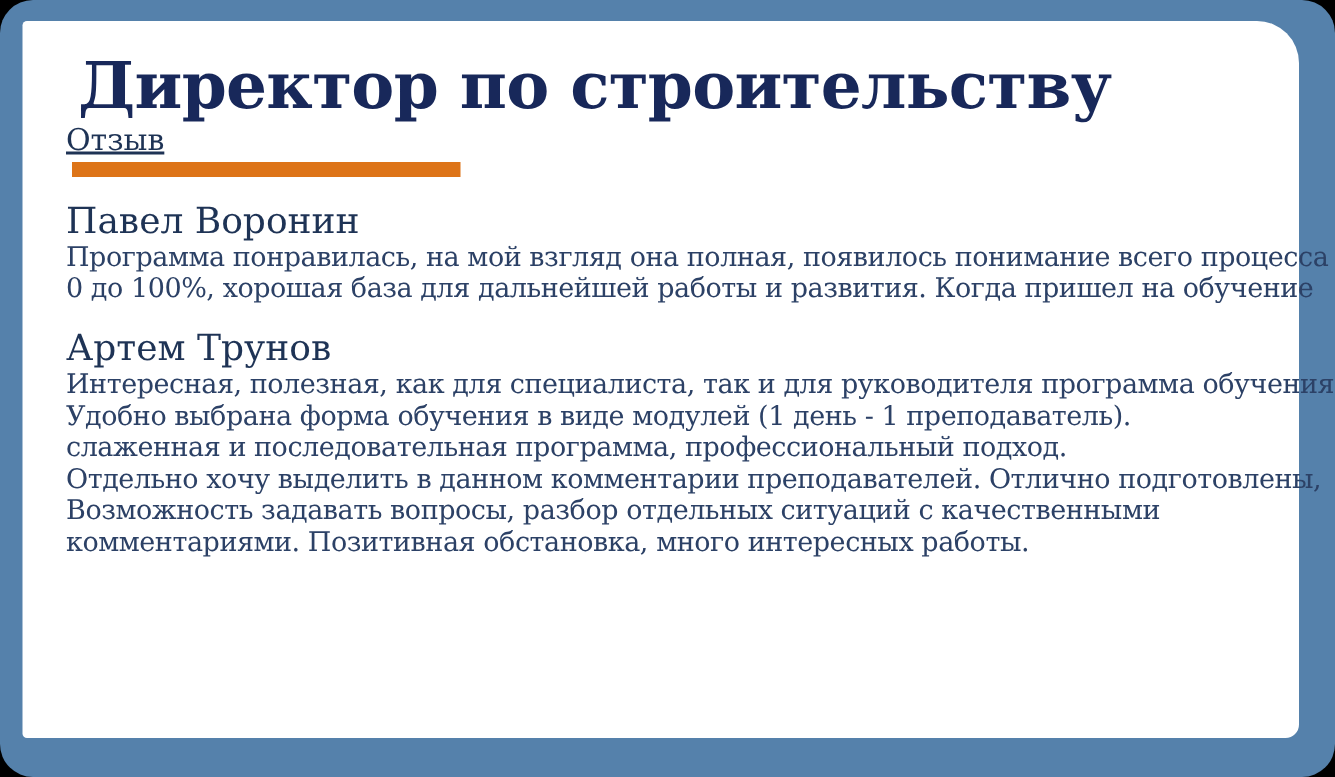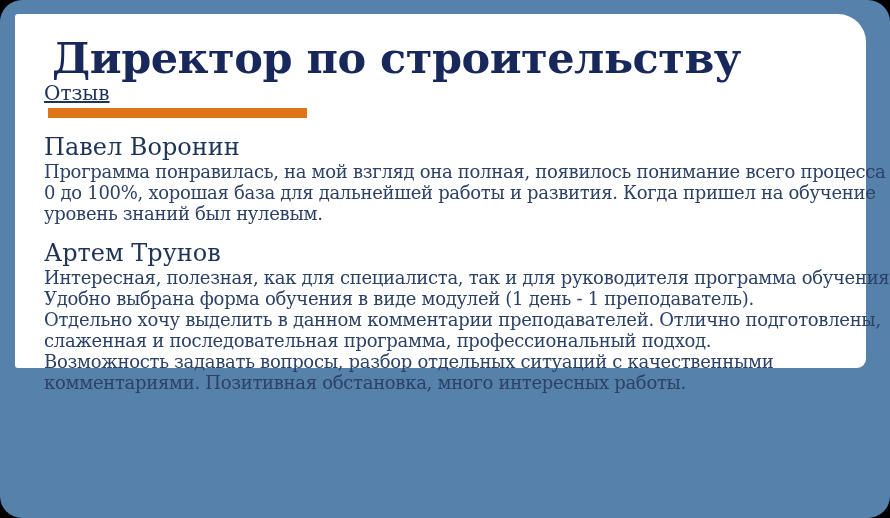--- a/index.html
+++ b/index.html
@@ -21,21 +21,21 @@
   .slide-frame{
     position:absolute;
     left:0;top:0;
     width:890px;height:518px;
     background:var(--frame);
     border-radius:22px;
   }
   .paper{
     position:absolute;
     left:15px;top:14px;
-    width:851px;height:354px;
+    width:851px;height:478px;
     box-sizing:border-box;
     background:var(--paper);
     border-radius:3px 28px 9px 3px;
     padding:20px 26px 0 29px;
   }
   .page-title{
     margin:0 0 0 8px;
     font-size:43px;
     line-height:48px;
     font-weight:bold;
@@ -83,30 +83,29 @@
 
     <div class="subtitle">Отзыв</div>
 
     <div class="accent-bar"></div>
 
     <section class="review">
       <h2 class="review-author">Павел Воронин</h2>
       <div class="review-lines">
           <div class="body-line">Программа понравилась, на мой взгляд она полная, появилось понимание всего процесса от</div>
           <div class="body-line">0 до 100%, хорошая база для дальнейшей работы и развития. Когда пришел на обучение</div>
-          <div class="body-line">уровень знаний был нулевым.</div>
         </div>
     </section>
 
     <section class="review">
       <h2 class="review-author">Артем Трунов</h2>
       <div class="review-lines">
           <div class="body-line">Интересная, полезная, как для специалиста, так и для руководителя программа обучения, с</div>
           <div class="body-line">Удобно выбрана форма обучения в виде модулей (1 день - 1 преподаватель).</div>
+          <div class="body-line">слаженная и последовательная программа, профессиональный подход.</div>
           <div class="body-line">Отдельно хочу выделить в данном комментарии преподавателей. Отлично подготовлены,</div>
-          <div class="body-line">слаженная и последовательная программа, профессиональный подход.</div>
           <div class="body-line">Возможность задавать вопросы, разбор отдельных ситуаций с качественными</div>
           <div class="body-line">комментариями. Позитивная обстановка, много интересных работы.</div>
         </div>
     </section>
 
   </div>
 </div>
 
 </body></html>

